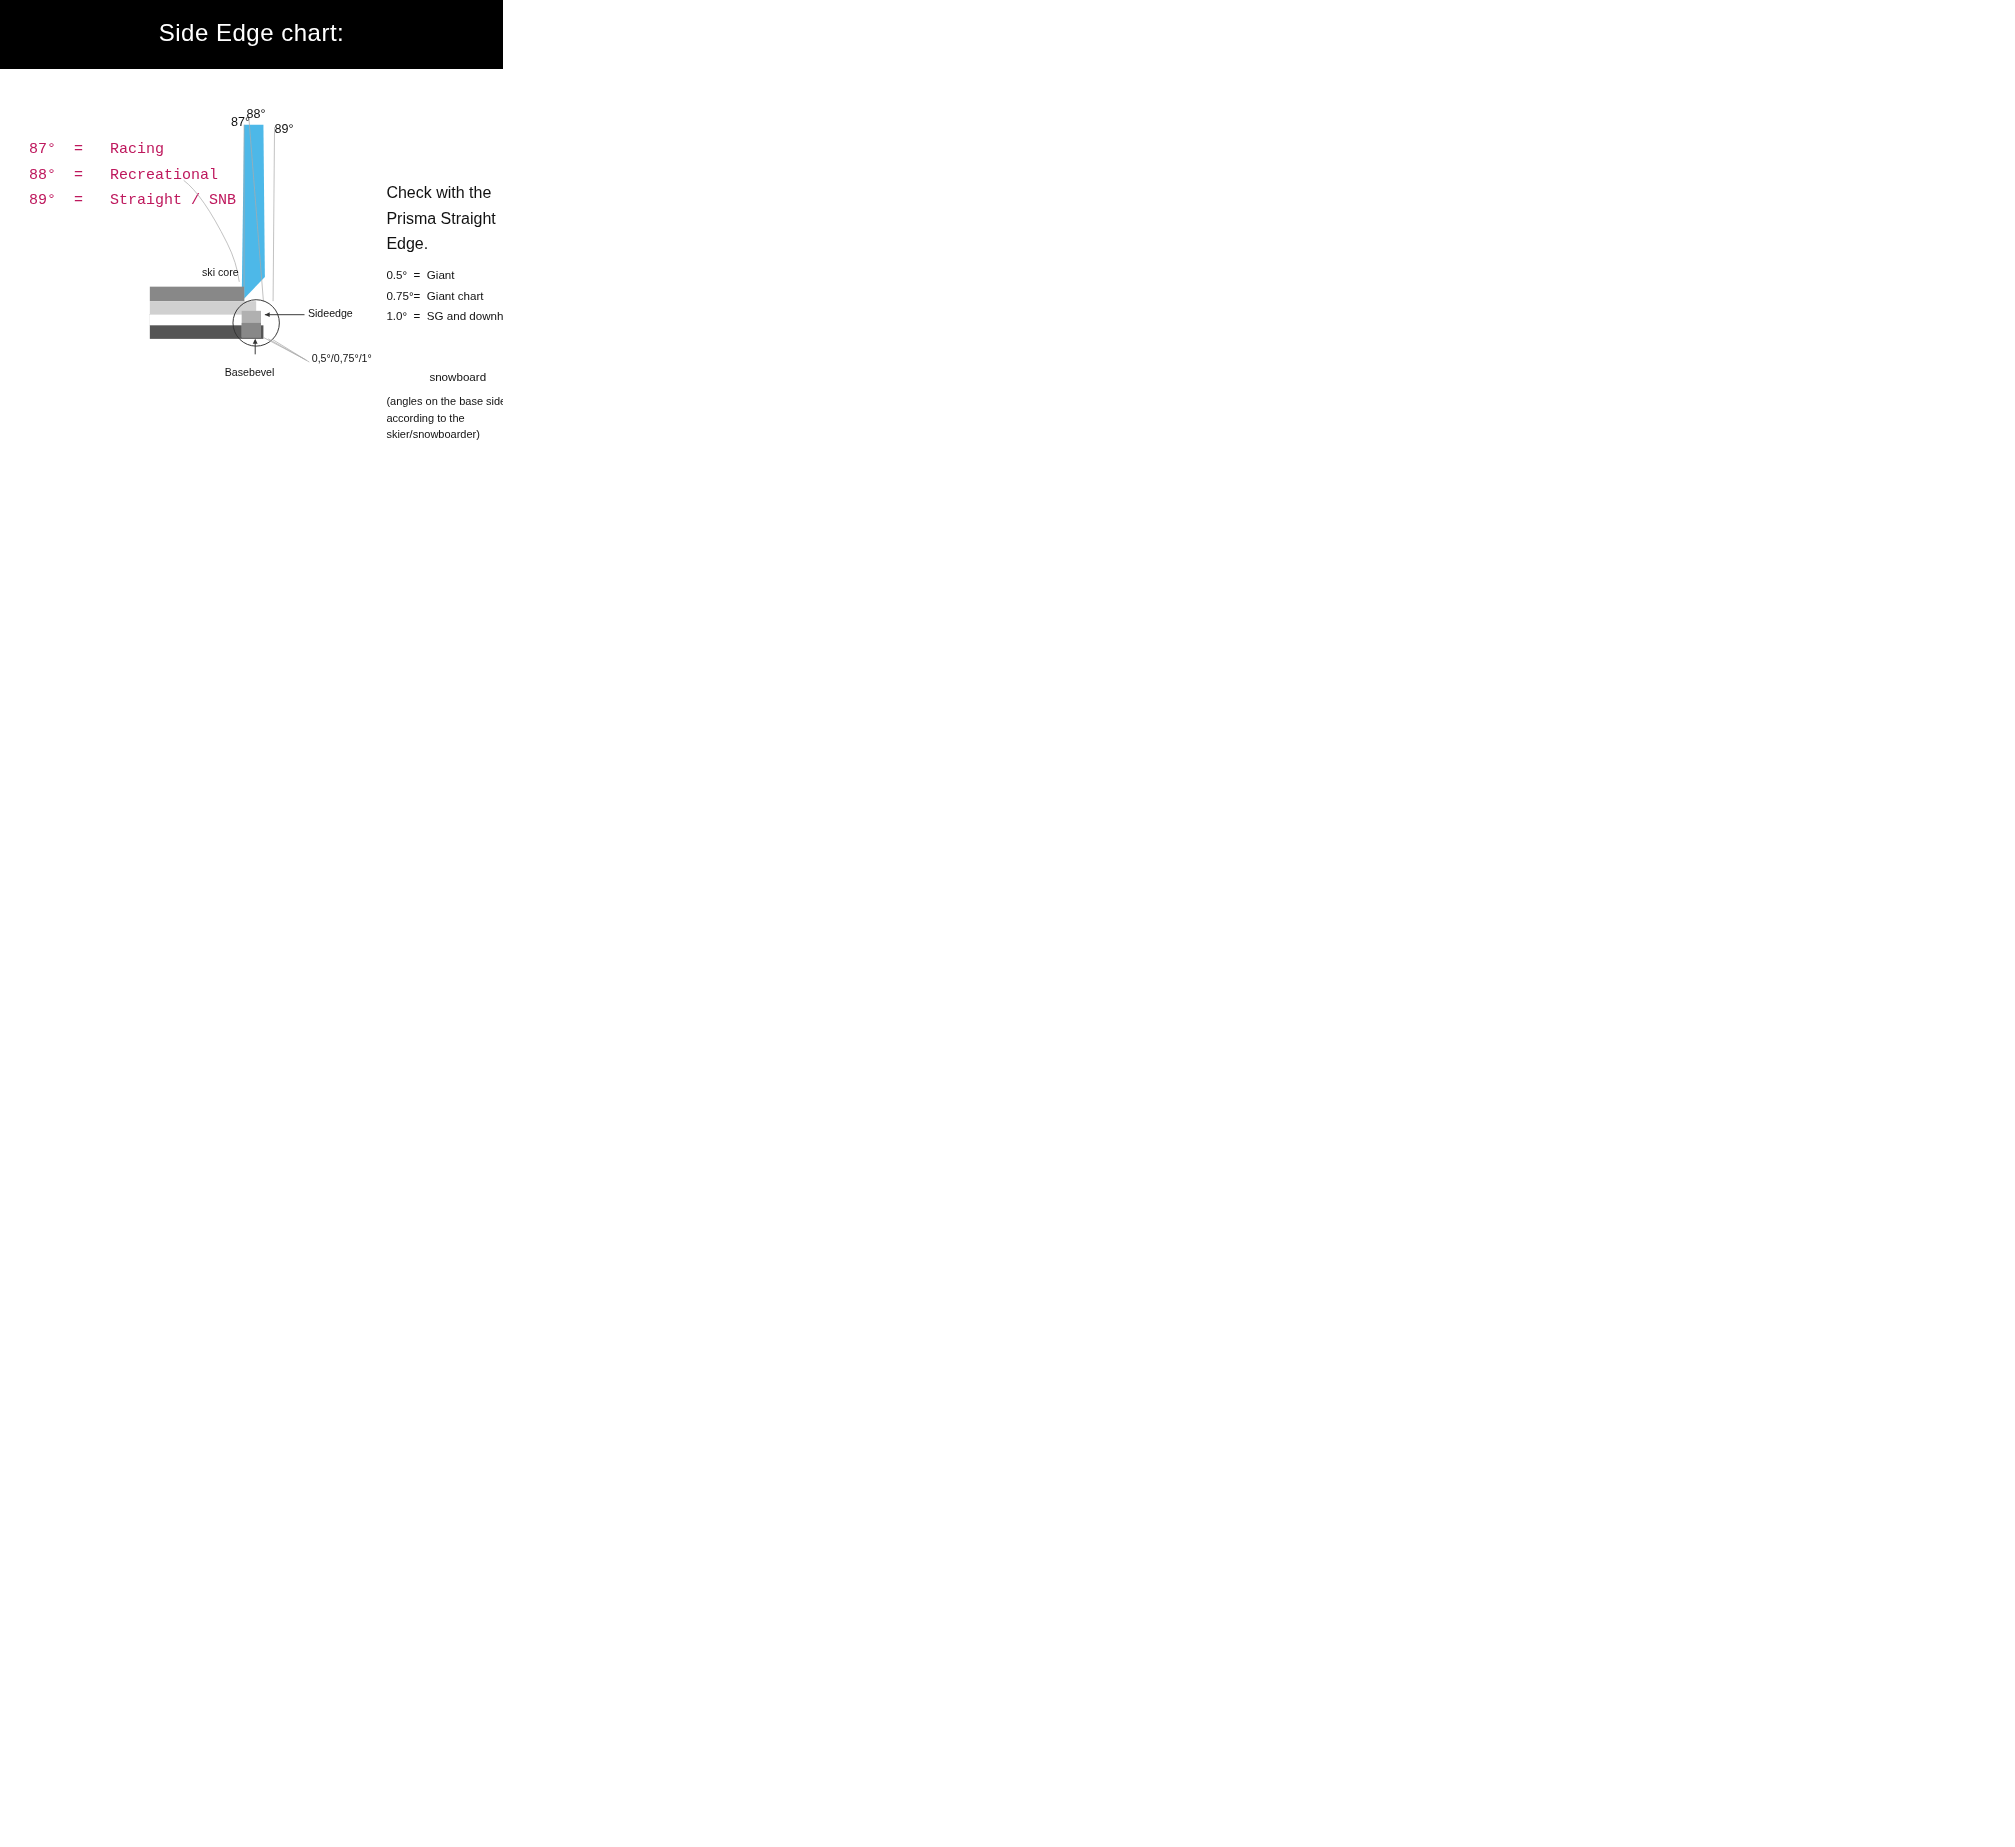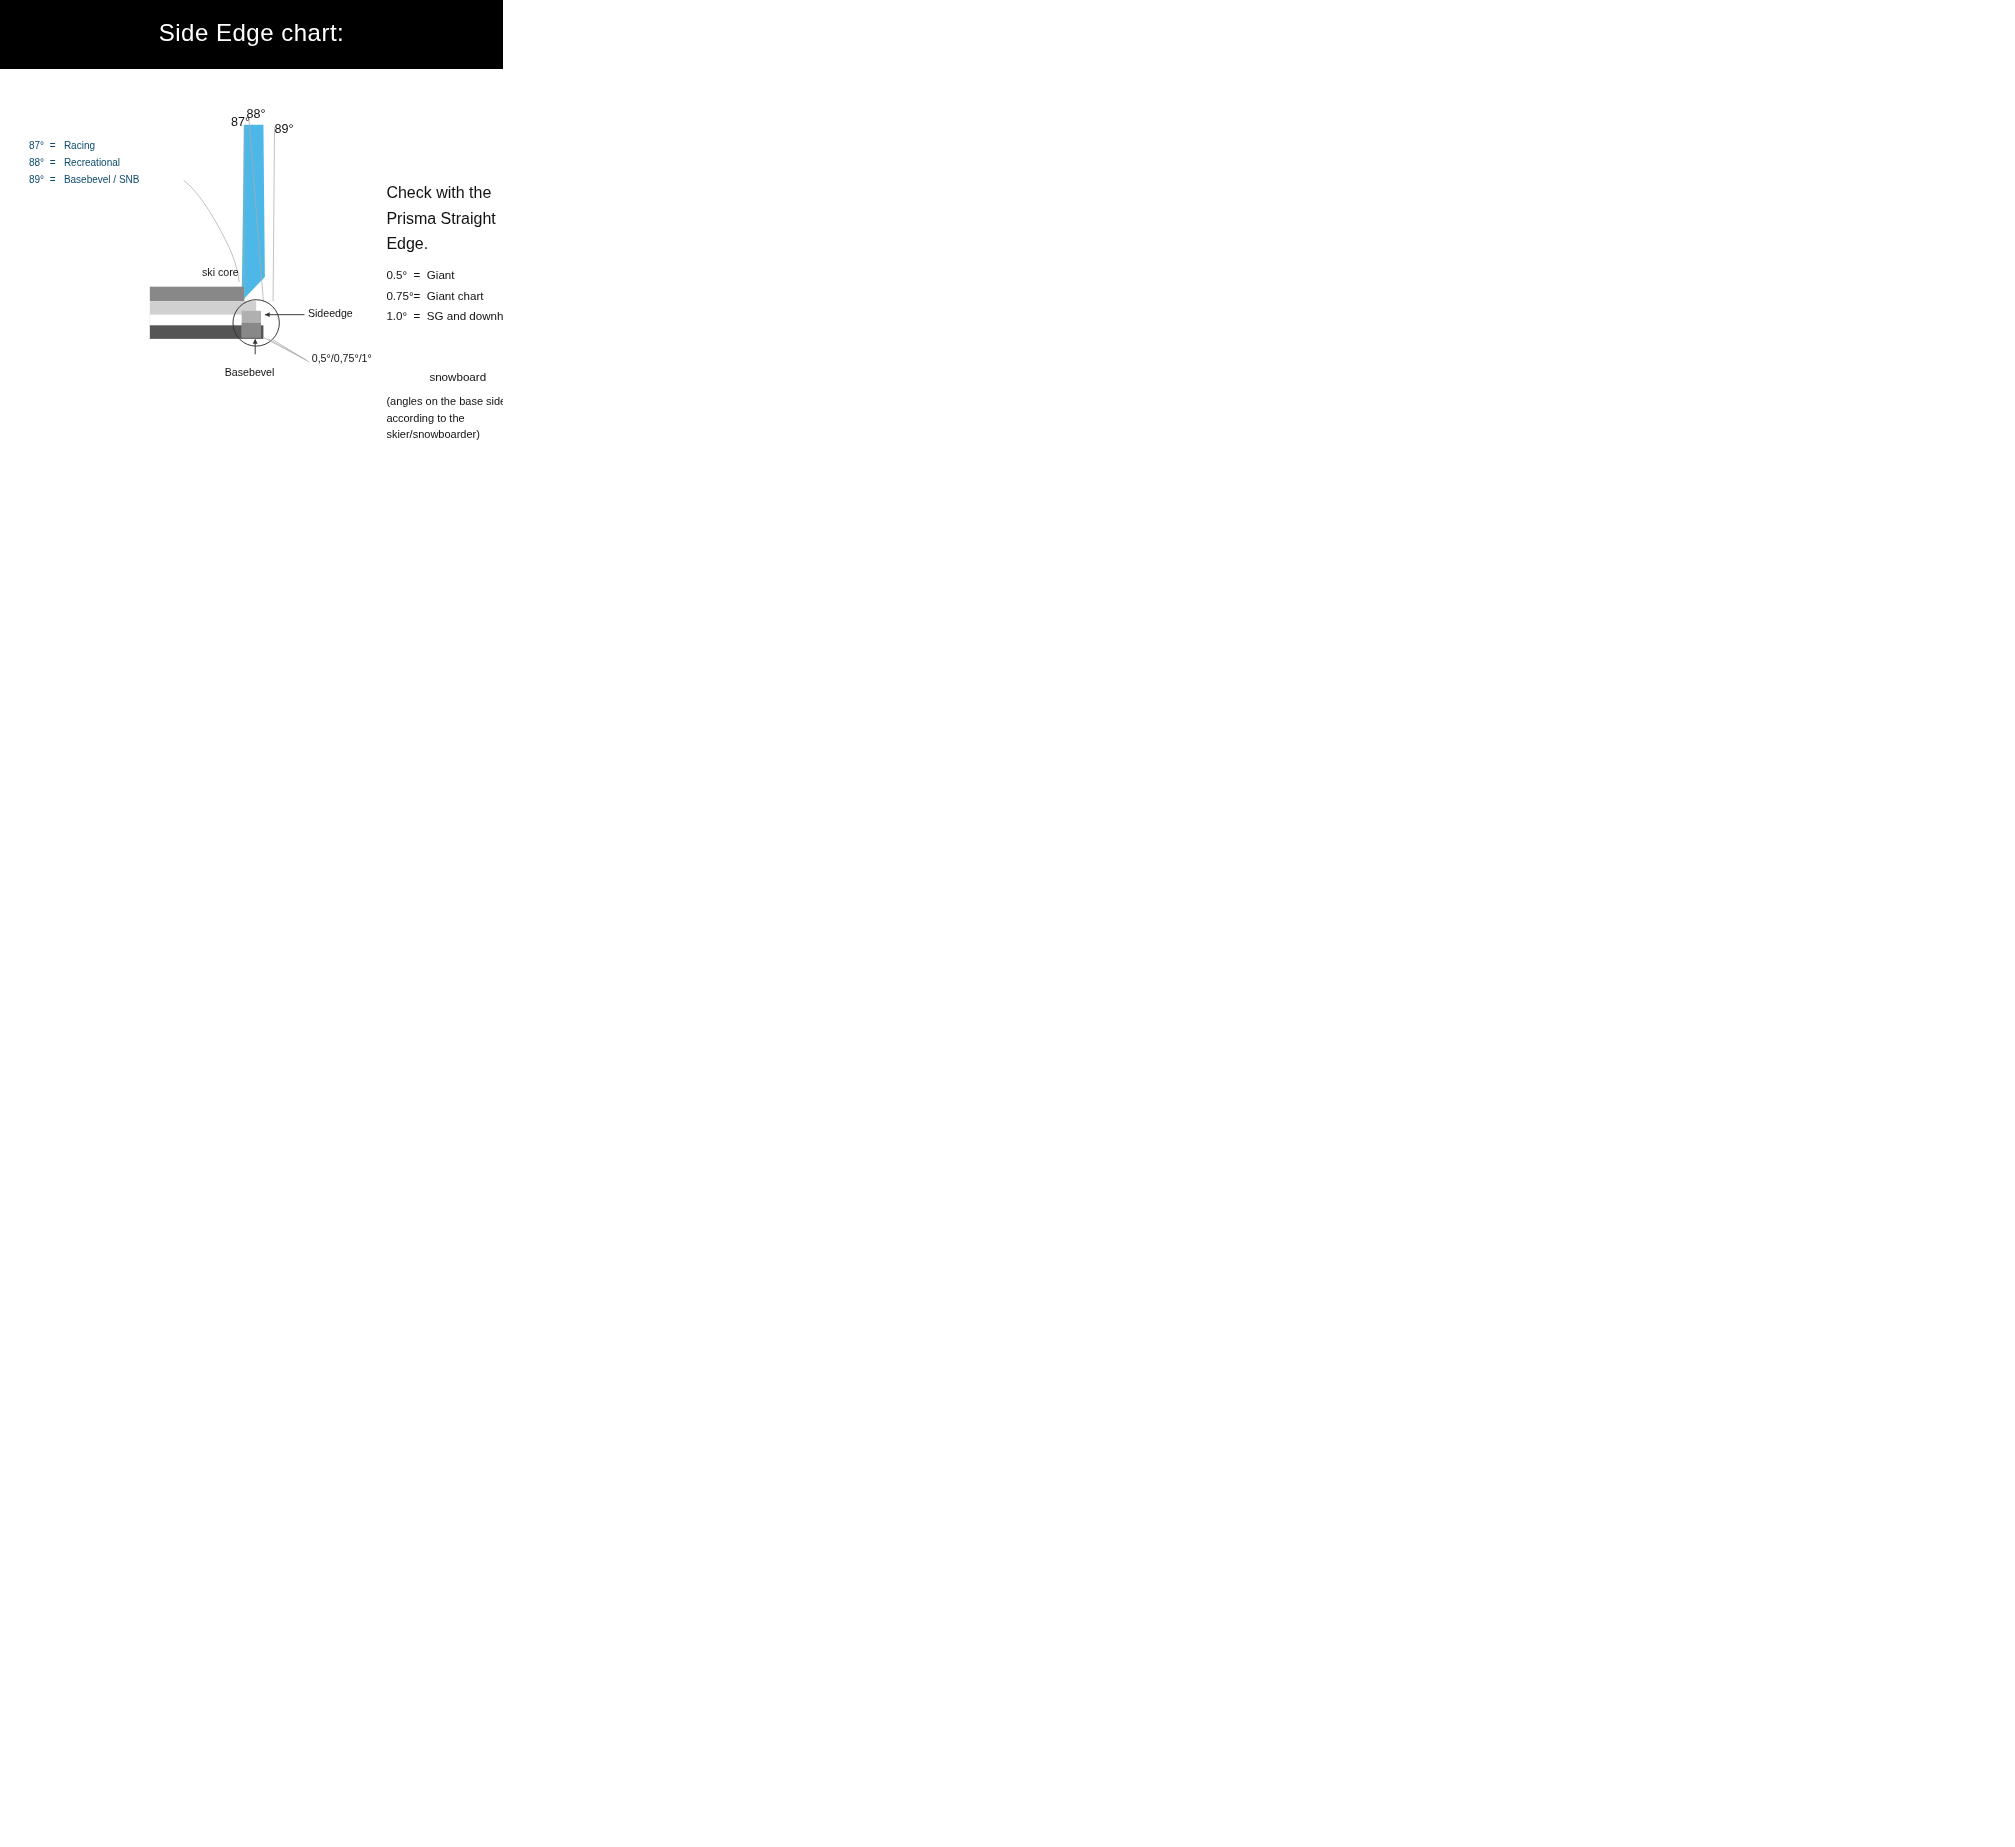--- a/index.html
+++ b/index.html
@@ -30,23 +30,24 @@
       flex-direction: row;
       padding: 29px 19.3px 19.3px 29px;
       gap: 9.7px;
       align-items: flex-start;
     }
 
     
     .legend {
       min-width: 106px;
       padding-top: 39px;
-      font-size: 10px;
+      font-size: 15px;
       line-height: 1.7;
-      color: #0c4a6e;
+      color: #be185d;
+      font-family: Liberation Mono, monospace;
     }
     .legend-item {
       white-space: nowrap;
     }
 
     
     .diagram-area {
       flex: 1;
       position: relative;
       min-height: 300px;
@@ -96,21 +97,21 @@
       <span>Racing</span>
     </div>
     <div class="legend-item">
       <span>88°</span>
       &nbsp;<span>=</span>&nbsp;&nbsp;
       <span>Recreational</span>
     </div>
     <div class="legend-item">
       <span>89°</span>
       &nbsp;<span>=</span>&nbsp;&nbsp;
-      <span>Basebevel / SNB</span>
+      <span>Straight / SNB</span>
     </div>
   </div>
 
   <div class="diagram-area">
     <svg class="diagram-svg" viewBox="0 0 480 620" xmlns="http://www.w3.org/2000/svg">
 
       <text x="178" y="58" font-size="26" font-family="Arial" fill="#111">87°</text>
 
       <text x="210" y="42" font-size="26" font-family="Arial" fill="#111">88°</text>
 

